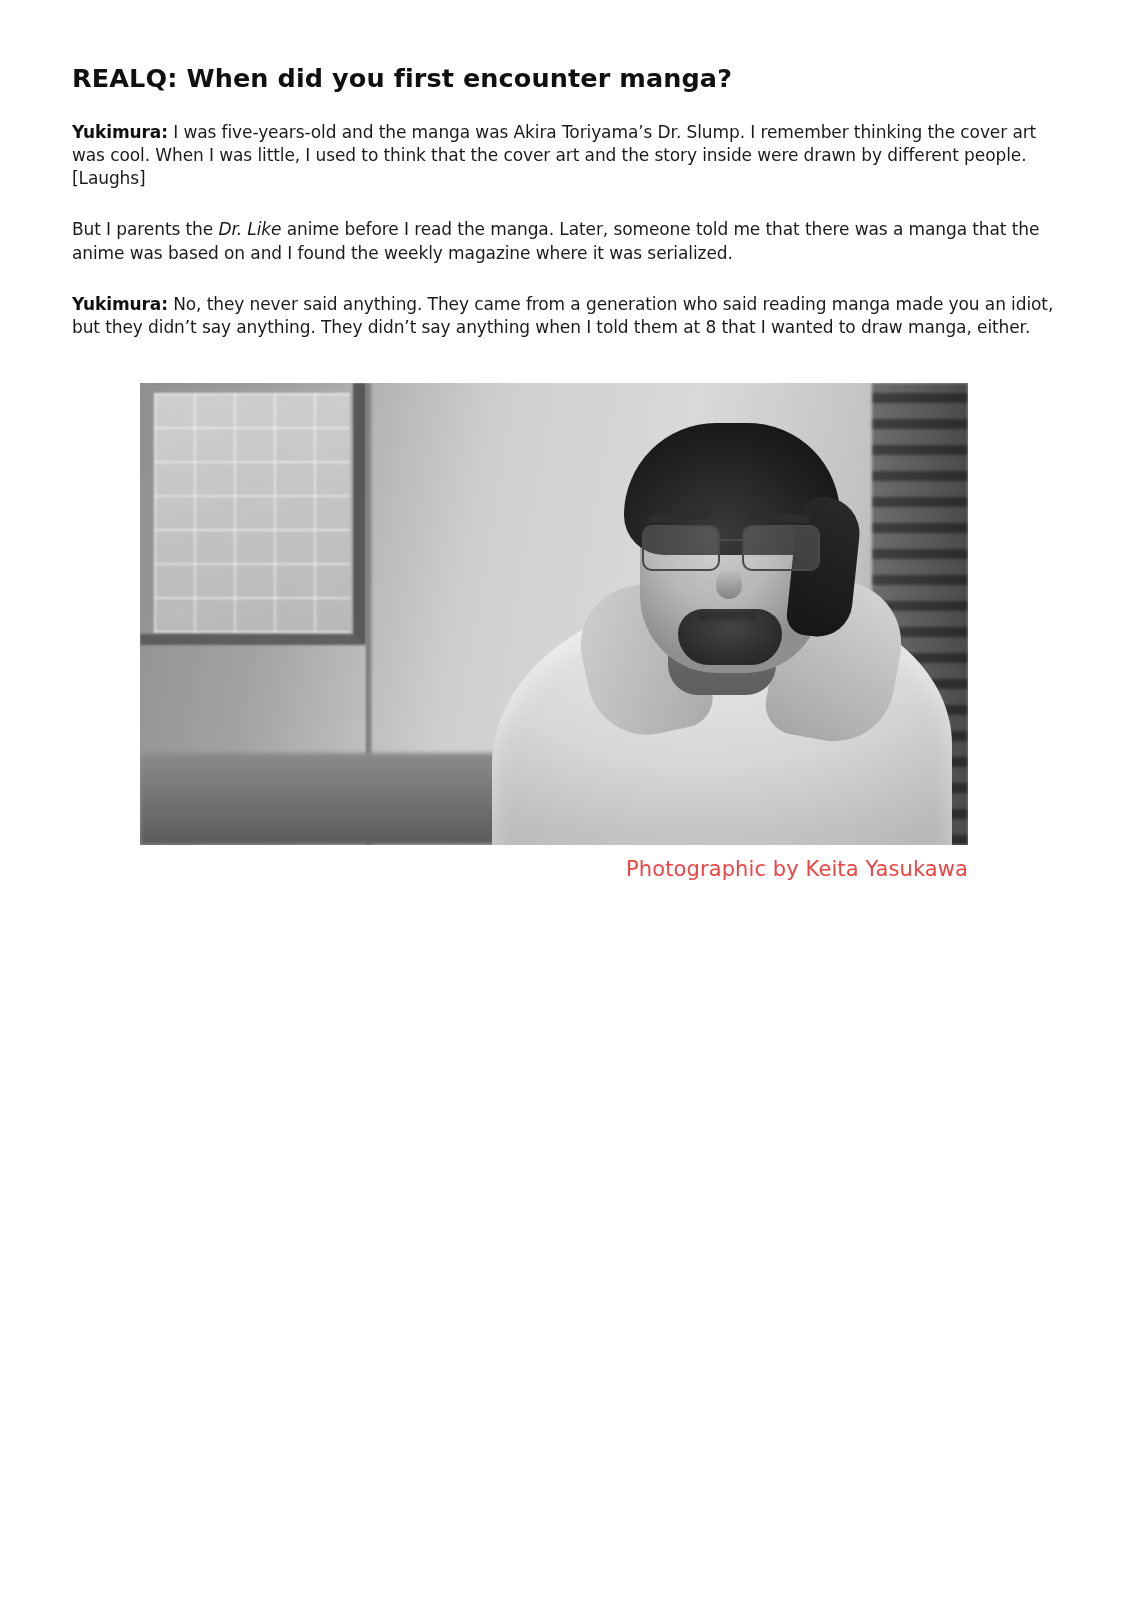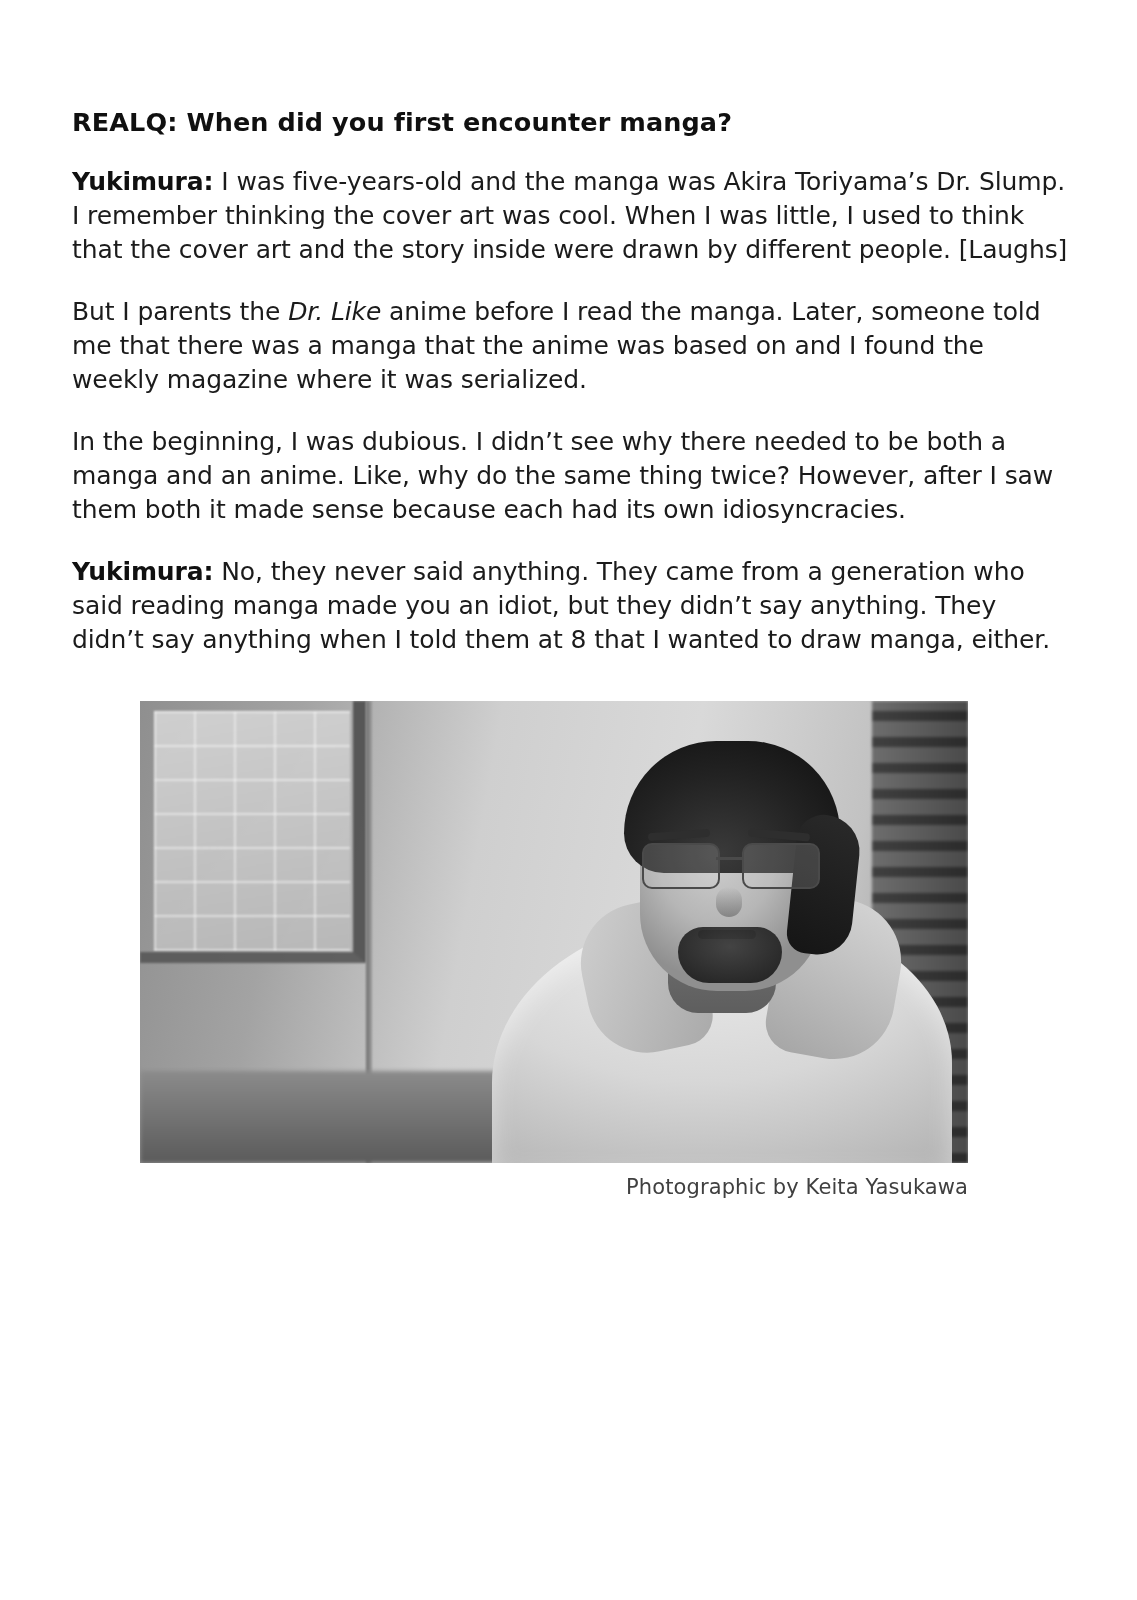--- a/index.html
+++ b/index.html
@@ -13,35 +13,34 @@
     font-family: "DejaVu Sans", sans-serif;
     color: #1a1a1a;
     overflow: hidden;
   }
   .page {
     position: relative;
     width: 1137px;
     height: 1268px;
     box-sizing: border-box;
     padding: 62px 67px 0 72px;
-    margin-top: 44px;
   }
   .q {
     font-size: 25.5px;
     font-weight: bold;
     line-height: 1.30;
     letter-spacing: 0.1px;
     margin: 0 0 26px 0;
     color: #101010;
   }
   .q-tight {
     margin-bottom: 24px;
   }
   p.a {
-    font-size: 25px;
+    font-size: 17px;
     line-height: 1.36;
     margin: 0 0 28px 0;
     color: #1b1b1b;
     letter-spacing: -0.1px;
   }
   p.a.last {
     margin-bottom: 0;
   }
   .speaker {
     font-weight: bold;
@@ -259,39 +258,38 @@
     bottom: 246px;
     width: 26px;
     height: 30px;
     background: linear-gradient(180deg, rgba(120,120,120,0.0), rgba(90,90,90,0.55));
     border-radius: 14px;
   }
   .caption {
     margin: 12px 0 0 0;
     font-size: 21px;
     text-align: right;
-    color: #404040;
+    color: #ef4444;
     letter-spacing: 0.1px;
   }
   .after-figure {
     margin-top: 60px;
   }
 </style>
 </head>
 <body>
 
 <div class="page">
 
   <h2 class="q">REALQ: When did you first encounter manga?</h2>
 
   <p class="a"><span class="speaker">Yukimura:</span><span> I was five-years-old and the manga was Akira Toriyama’s Dr. Slump. I remember thinking the cover art was cool. When I was little, I used to think that the cover art and the story inside were drawn by different people. [Laughs]</span></p>
 
   <p class="a"><span>But I parents the </span><span class="title-italic">Dr. Like</span><span> anime before I read the manga. Later, someone told me that there was a manga that the anime was based on and I found the weekly magazine where it was serialized.</span></p>
 
-  <p class="a">In the beginning, I was dubious. I didn’t see why there needed to be both a manga and an anime. Like, why do the same thing twice? However, after I saw them both it made sense because each had its own idiosyncracies.</p>
 
 
   <p class="a last"><span class="speaker">Yukimura:</span><span> No, they never said anything. They came from a generation who said reading manga made you an idiot, but they didn’t say anything. They didn’t say anything when I told them at 8 that I wanted to draw manga, either.</span></p>
 
   <div class="figure">
     <div class="photo">
       <div class="bg-wall"></div>
       <div class="shoji"></div>
       <div class="shoji-frame"></div>
       <div class="wall-edge"></div>

